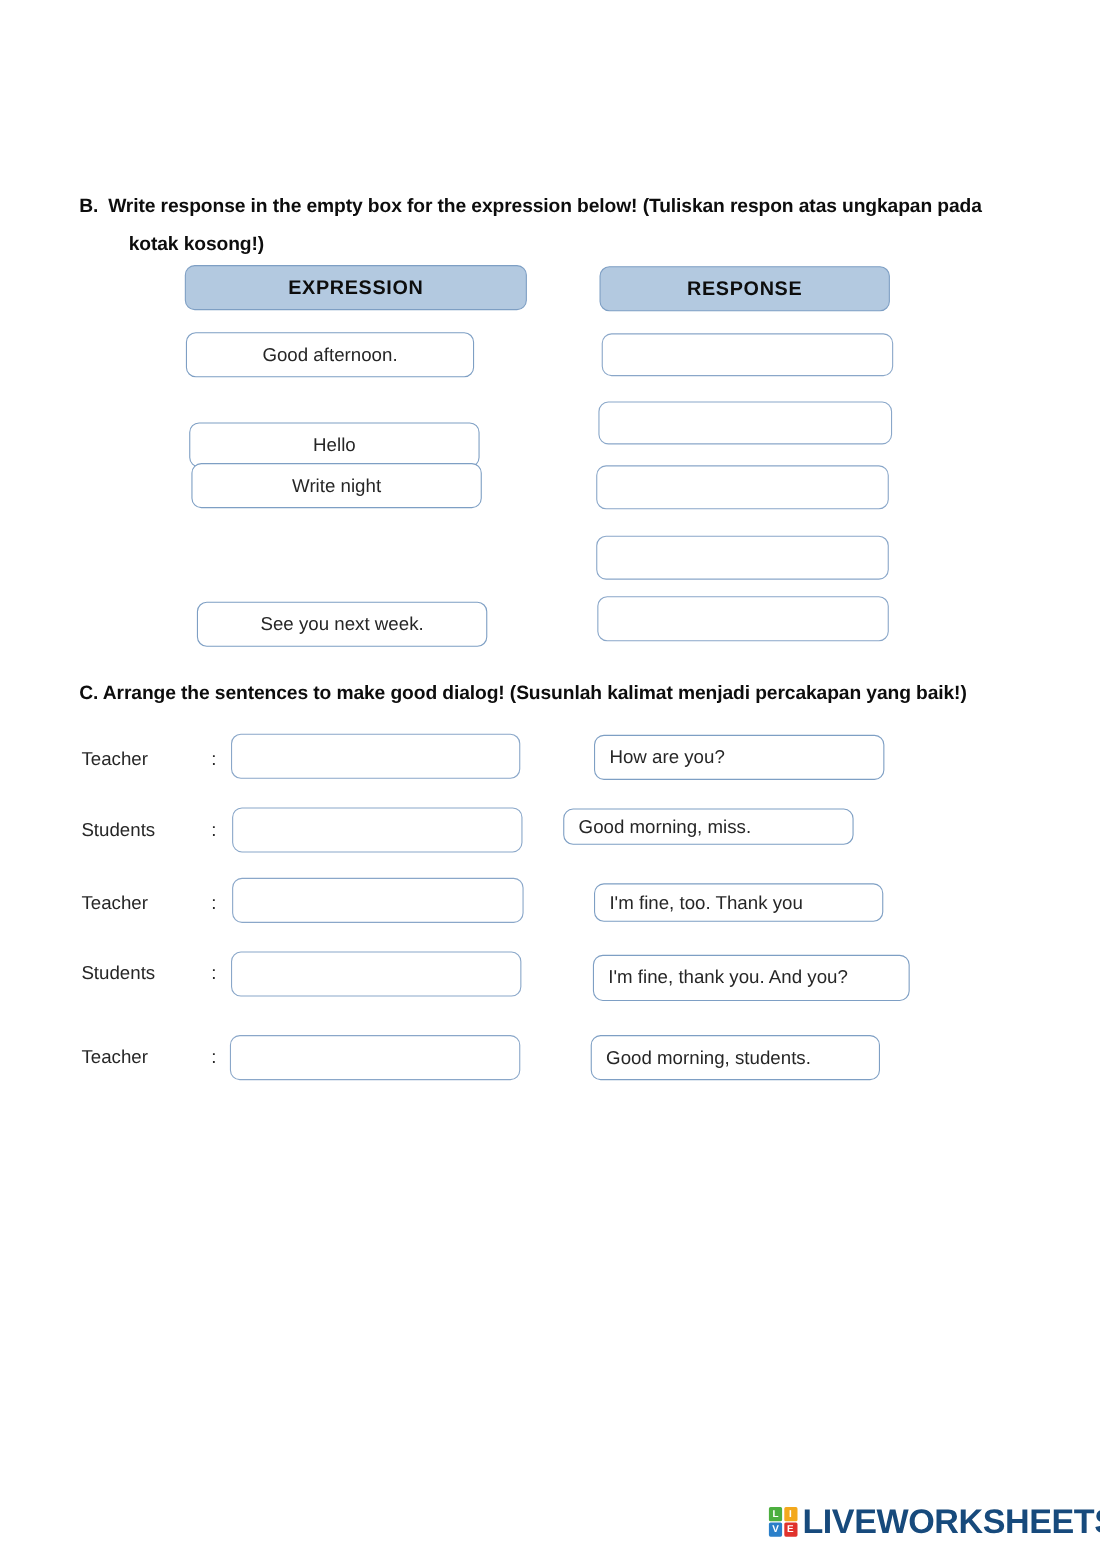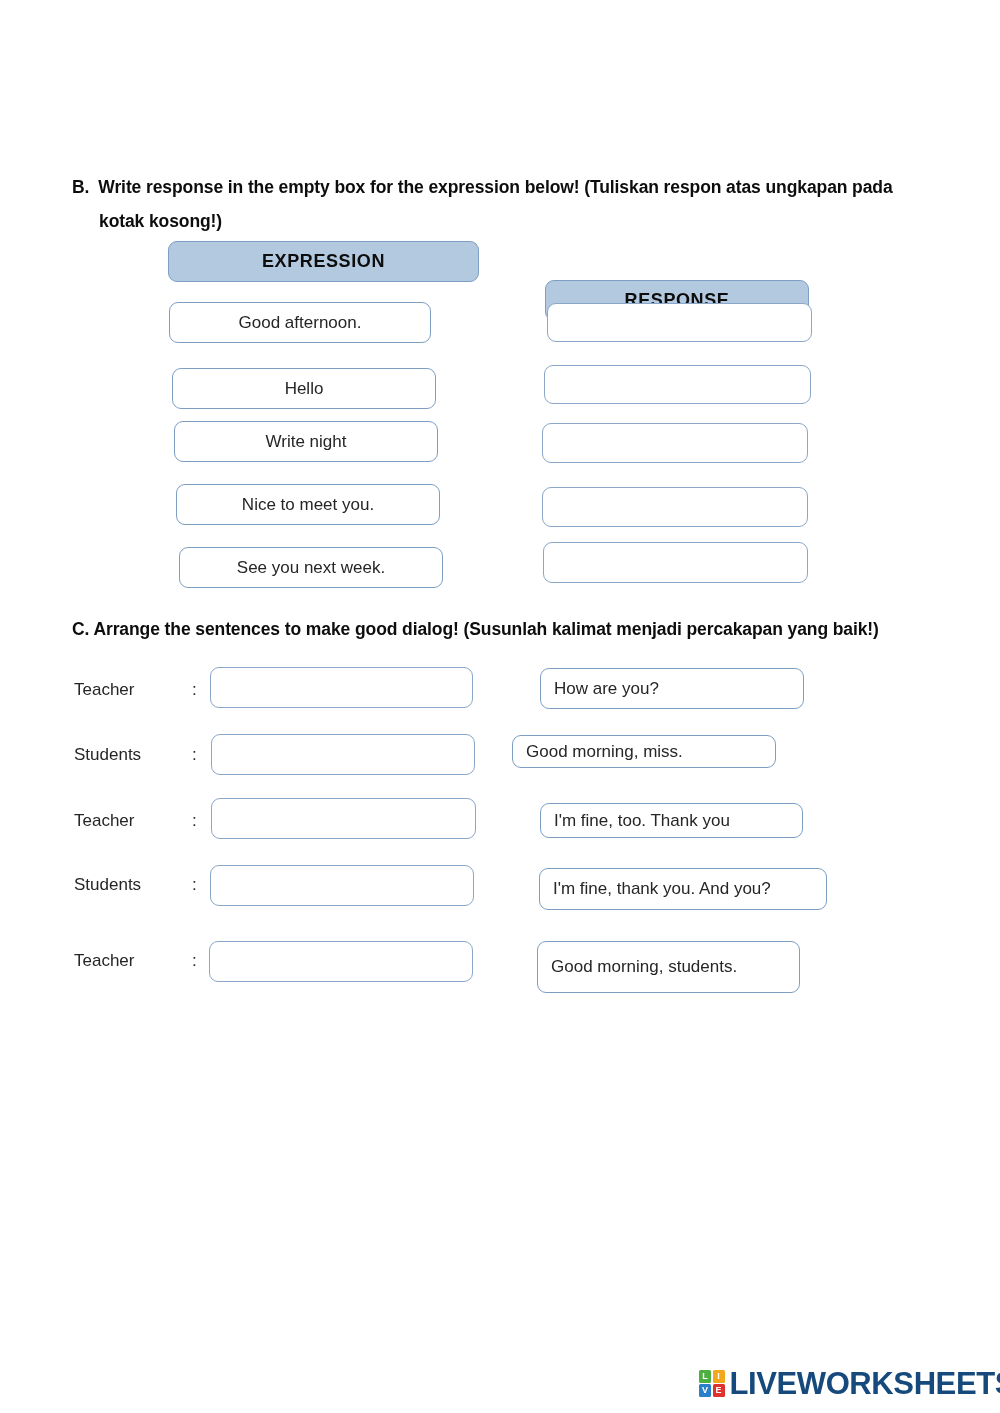--- a/index.html
+++ b/index.html
@@ -25,21 +25,21 @@
   .section-heading {
     position: absolute;
     font-weight: bold;
     font-size: 17.5px;
     letter-spacing: -0.1px;
     color: #0d0d0d;
     line-height: 34px;
     white-space: nowrap;
   }
   .section-b-line1 { left: 72px; top: 170px; }
-  .section-b-line2 { left: 99px; top: 204px; }
+  .section-b-line2 { left: 117px; top: 204px; }
   .section-c-head  { left: 72px; top: 612px; }
 
   .sec-letter { display: inline-block; }
   .sec-b-gap { display: inline-block; width: 9px; }
 
   
   .rbox {
     position: absolute;
     box-sizing: border-box;
     border: 1.3px solid #7e9fc4;
@@ -127,36 +127,33 @@
   <div class="section-heading section-b-line1">
     <span class="sec-letter">B.</span><span class="sec-b-gap"></span><span>Write response in the empty box for the expression below! (Tuliskan respon atas ungkapan pada</span>
   </div>
   <div class="section-heading section-b-line2">
     <span>kotak kosong!)</span>
   </div>
 
   <div class="rbox header-box" style="left:168px; top:241px; width:311px; height:41px;">
     <span>EXPRESSION</span>
   </div>
-  <div class="rbox header-box" style="left:545px; top:242px; width:264px; height:41px;margin-top:38px;">
+  <div class="rbox header-box" style="left:545px; top:242px; width:264px; height:41px;">
     <span>RESPONSE</span>
   </div>
 
   <div class="rbox center" style="left:169px; top:302px; width:262px; height:41px;">
     <span>Good afternoon.</span>
   </div>
-  <div class="rbox center" style="left:172px; top:368px; width:264px; height:41px;">
+  <div class="rbox center" style="left:172px; top:384px; width:264px; height:41px;">
     <span>Hello</span>
   </div>
   <div class="rbox center" style="left:174px; top:421px; width:264px; height:41px;">
     <span>Write night</span>
   </div>
-  <div class="rbox center" style="left:176px; top:484px; width:264px; height:41px;">
-    <span>Nice to meet you.</span>
-  </div>
   <div class="rbox center" style="left:179px; top:547px; width:264px; height:41px;">
     <span>See you next week.</span>
   </div>
 
   <div class="rbox answer-box left" style="left:547px; top:303px; width:265px; height:39px;">
     <span></span>
   </div>
   <div class="rbox answer-box left" style="left:544px; top:365px; width:267px; height:39px;">
     <span></span>
   </div>
@@ -229,21 +226,21 @@
   </div>
   <div class="rbox left" style="left:512px; top:735px; width:264px; height:33px;">
     <span>Good morning, miss.</span>
   </div>
   <div class="rbox left" style="left:540px; top:803px; width:263px; height:35px;">
     <span>I'm fine, too. Thank you</span>
   </div>
   <div class="rbox left" style="left:539px; top:868px; width:288px; height:42px;">
     <span>I'm fine, thank you. And you?</span>
   </div>
-  <div class="rbox left" style="left:537px; top:941px; width:263px; height:52px;">
+  <div class="rbox left" style="left:537px; top:941px; width:263px; height:41px;">
     <span>Good morning, students.</span>
   </div>
 
   <div class="lw-logo">
     <div class="lw-tiles">
       <div class="lw-tile green">L</div>
       <div class="lw-tile orange">I</div>
       <div class="lw-tile blue">V</div>
       <div class="lw-tile red">E</div>
     </div>

